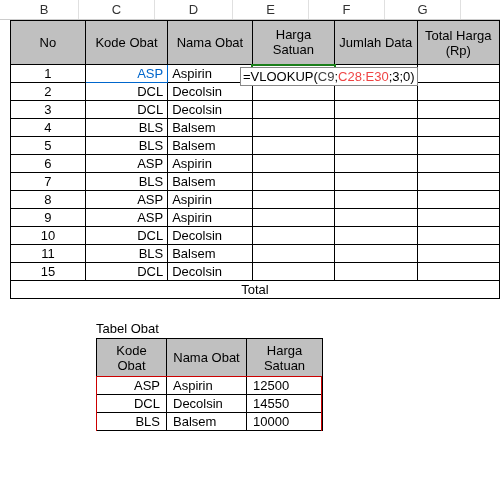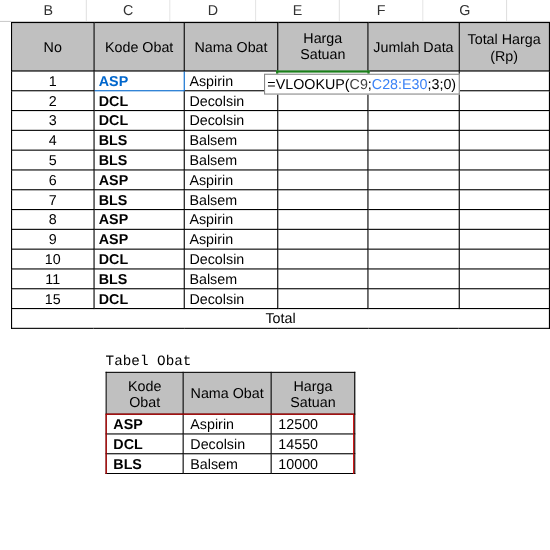--- a/index.html
+++ b/index.html
@@ -41,46 +41,45 @@
     vertical-align: middle;
     font-size: 13px;
   }
   table.main th {
     background: #c0c0c0;
     font-weight: normal;
     text-align: center;
     height: 44px;
   }
   td.num { text-align: center; }
-  td.code { text-align: left; font-weight: bold; }
+  td.code { text-align: right; }
   td.name { text-align: left; }
   td.empty { }
   .sel-cell { border: 2px solid #1a7f1a !important; }
   .sel-ref { color: #0066cc; border: 1px solid #0066cc !important; }
   .formula-overlay {
     position: absolute;
     background: #fff;
     border: 1px solid #888;
     font-size: 13px;
     padding: 1px 2px;
     white-space: nowrap;
     z-index: 5;
   }
   .fx .p1 { color: #404040; }
-  .fx .p2 { color: #3b82f6; }
+  .fx .p2 { color: #ef4444; }
   .total-row td {
     text-align: center;
     height: 20px;
     margin-top: 44px;
   }
 
   .tabel-obat-label {
     margin: 22px 0 2px 96px;
     font-size: 13px;
-    font-family: Liberation Mono, monospace;
   }
   table.lookup {
     border-collapse: collapse;
     margin-left: 96px;
     position: relative;
   }
   table.lookup th, table.lookup td {
     border: 1px solid #000;
     padding: 0 6px;
     height: 18px;

